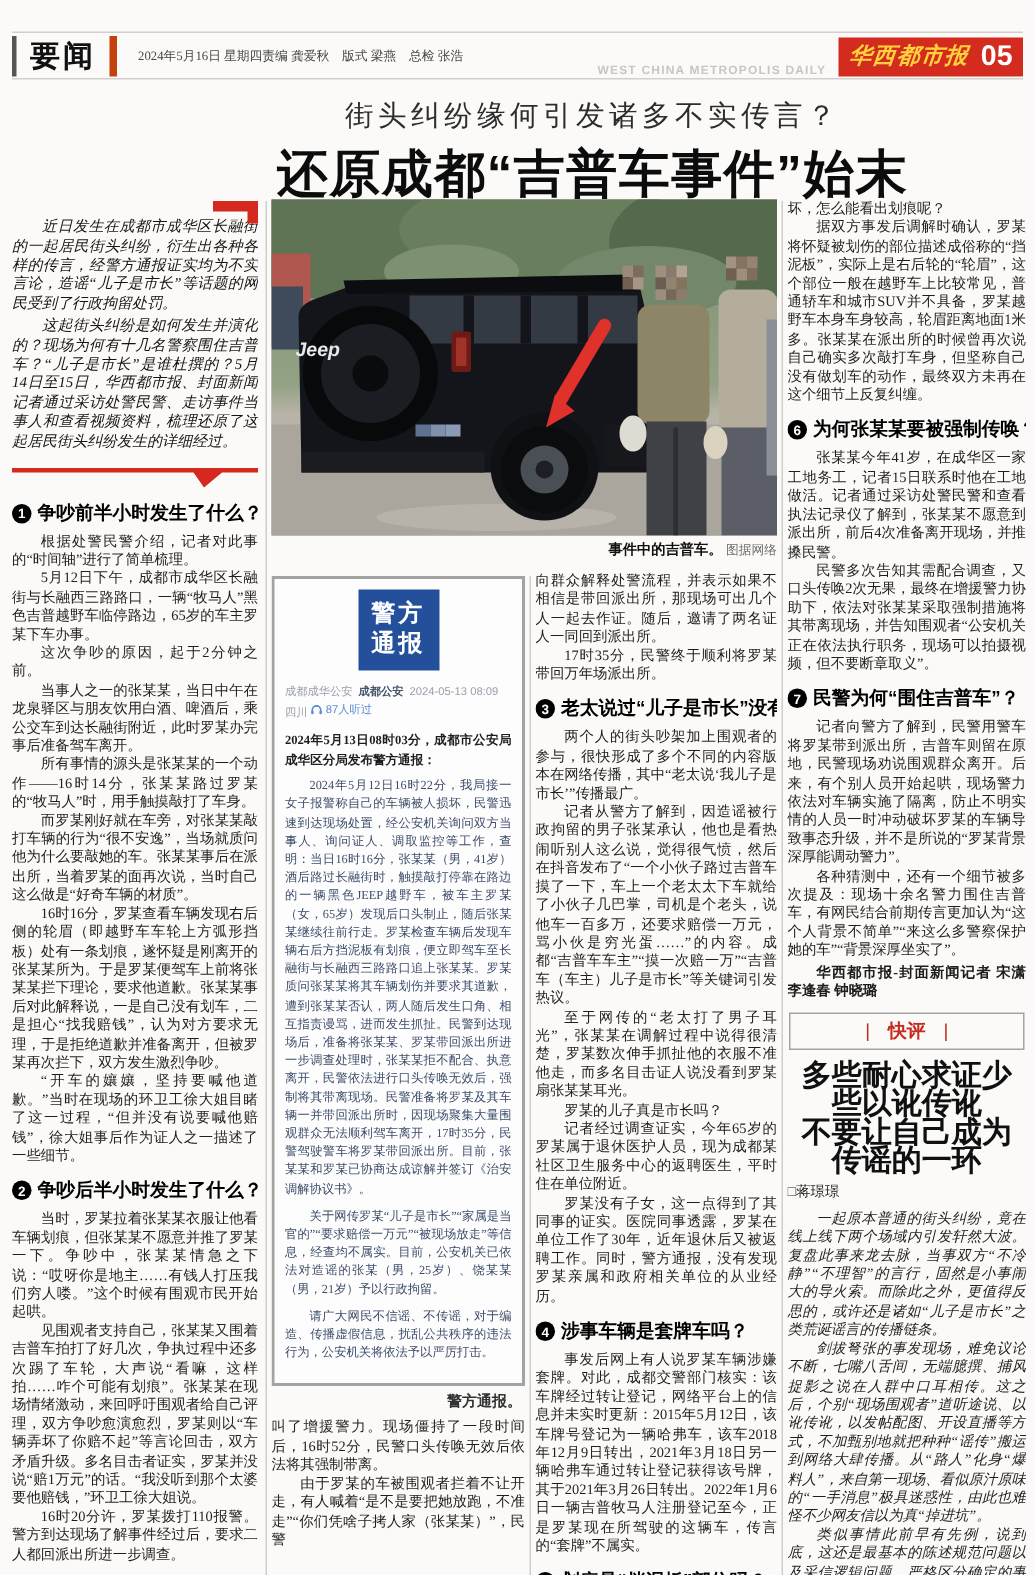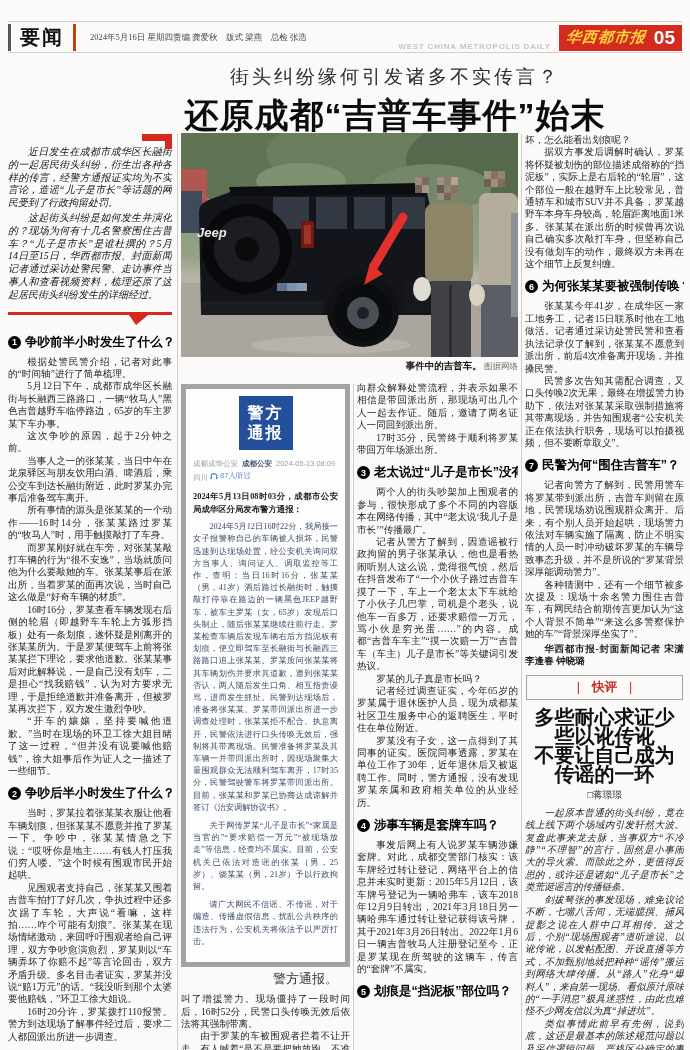--- a/index.html
+++ b/index.html
@@ -4,21 +4,21 @@
 <style>
   *{margin:0;padding:0;box-sizing:border-box}
   html,body{width:690px;height:1050px}
   body{background:#efeeec;font-family:"Liberation Serif",serif;color:#1c1c1c}
   .page{position:relative;width:690px;height:1050px;background:#fbfaf8;overflow:hidden}
   .hairline{position:absolute;left:8px;right:8px;height:1px;background:#d2d0cc}
   .top-hairline{top:21px}
   .bottom-hairline{top:52px}
   
   .mast{position:absolute;left:8px;right:8px;top:24px;height:27px;display:flex;align-items:center}
-  .mast-section{font-size:20px;font-weight:900;letter-spacing:2px;padding:0 9px;border-left:3px solid #555;border-right:3px solid #c2410c;color:#111;font-family:"Liberation Sans",sans-serif}
+  .mast-section{font-size:20px;font-weight:900;letter-spacing:2px;padding:0 9px;border-left:3px solid #555;border-right:5px solid #c2410c;color:#111;font-family:"Liberation Sans",sans-serif}
   .mast-meta{margin-left:14px;font-size:8.5px;color:#474747;font-family:Liberation Serif, serif;display:flex;gap:0;white-space:nowrap}
   .mast-right{margin-left:auto;display:flex;align-items:flex-end;gap:8px}
   .mast-eng{font-size:8px;font-weight:700;color:#c7c6c4;letter-spacing:.8px;font-family:"Liberation Sans",sans-serif}
   .mast-logo{display:flex;align-items:center;gap:8px;background:#d42b1f;height:26px;padding:0 7px}
   .logo-script{color:#ffd23d;font-weight:700;font-style:italic;font-size:15px;letter-spacing:1px;transform:skewX(-6deg)}
   .logo-page{color:#fff;font-weight:900;font-size:19px;font-family:"Liberation Sans",sans-serif}
   
   .headline{position:absolute;left:100px;width:590px;top:64px;text-align:center}
   .kicker{font-size:19px;color:#2d2d2d;letter-spacing:3px;font-weight:500}
   .main-title{font-size:34px;font-weight:900;color:#0c0c0c;letter-spacing:1px;margin-top:3px;font-family:"Liberation Sans",sans-serif}
@@ -43,33 +43,33 @@
   
   .sec-h{display:flex;align-items:center;gap:4px;font-size:12.5px;font-weight:900;color:#000;margin:8px 0 5px;font-family:"Liberation Sans",sans-serif;white-space:nowrap}
   .num{flex:0 0 auto;width:13px;height:13px;border-radius:50%;background:#000;color:#fff;font-size:9px;display:flex;align-items:center;justify-content:center;font-weight:700;font-family:"Liberation Sans",sans-serif}
   
   .photo{position:absolute;left:181px;top:133px;width:337px}
   .photo svg{display:block;background:#8a9b7a}
   .photo-caption{text-align:right;font-size:9.5px;line-height:14px;margin-top:2px}
   .cap-bold{font-weight:700;color:#111}
   .cap-light{color:#6f6f6f;font-size:8.5px}
   
-  .police-box{border:5px solid #a3a3a3;background:#fdfdfe;padding:7px 7px 8px;margin-bottom:3px}
+  .police-box{border:2px solid #a3a3a3;background:#fdfdfe;padding:7px 7px 8px;margin-bottom:3px}
   .police-badge{width:54px;height:54px;background:#24509b;color:#fff;display:flex;flex-direction:column;align-items:center;justify-content:center;margin:0 auto 8px;font-size:16px;font-weight:700;line-height:20px;letter-spacing:2px;font-family:"Liberation Sans",sans-serif}
   .police-meta{font-size:7.5px;color:#9aa0a8;line-height:12px;font-family:"Liberation Sans",sans-serif}
   .police-meta .acct{color:#45566e;font-weight:700;margin:0 4px}
   .listen{color:#5a8bd6;display:inline-flex;align-items:center;gap:2px}
   .police-lead{font-size:8.4px !important;font-weight:700;color:#2b2b2b;line-height:12.6px !important;margin:7px 0 5px;text-indent:0 !important}
   .police-box p.pb{font-size:8.2px;line-height:12.2px;color:#3c4c68;margin-bottom:6px}
-  .police-caption{text-align:right;font-weight:400;font-size:13px;margin:1px 12px 5px;color:#333}
+  .police-caption{text-align:right;font-weight:700;font-size:10px;margin:1px 2px 5px;color:#333}
   
   .kp-box{border:1px solid #a3a3a3;padding:3px 0;text-align:center;color:#c62b20;font-weight:700;font-size:12.5px;margin:8px 1px;font-family:"Liberation Sans",sans-serif}
   .kp-bar{margin:0 12px;font-weight:400;color:#c62b20}
   .kp-title{text-align:center;font-weight:900;font-size:20px;line-height:19px;margin-bottom:5px;color:#101010}
-  .kp-author{text-align:center;font-size:9px;margin-bottom:5px;color:#222;text-indent:0 !important}
+  .kp-author{font-size:9px;margin-bottom:5px;color:#222;text-indent:0 !important}
   .kp-p{font-style:italic;font-size:9.3px;line-height:12.6px}
   .byline{font-weight:700;text-indent:2em;font-size:9.6px;line-height:13px;margin-top:2px}
 </style>
 </head>
 <body>
 
 <div class="page">
 
   <div class="hairline top-hairline"></div>
   <div class="mast">
@@ -246,20 +246,21 @@
 
   <section class="col col3">
     <p class="cont">向群众解释处警流程，并表示如果不相信是带回派出所，那现场可出几个人一起去作证。随后，邀请了两名证人一同回到派出所。</p>
     <p>17时35分，民警终于顺利将罗某带回万年场派出所。</p>
     <h3 class="sec-h">
       <span class="num">3</span>
       <span>老太说过“儿子是市长”没有？</span>
     </h3>
     <p>两个人的街头吵架加上围观者的参与，很快形成了多个不同的内容版本在网络传播，其中“老太说‘我儿子是市长’”传播最广。</p>
     <p>记者从警方了解到，因造谣被行政拘留的男子张某承认，他也是看热闹听别人这么说，觉得很气愤，然后在抖音发布了“一个小伙子路过吉普车摸了一下，车上一个老太太下车就给了小伙子几巴掌，司机是个老头，说他车一百多万，还要求赔偿一万元，骂小伙是穷光蛋……”的内容。成都“吉普车车主”“摸一次赔一万”“吉普车（车主）儿子是市长”等关键词引发热议。</p>
+    <p>至于网传的“老太打了男子耳光”，张某某在调解过程中说得很清楚，罗某数次伸手抓扯他的衣服不准他走，而多名目击证人说没看到罗某扇张某某耳光。</p>
     <p>罗某的儿子真是市长吗？</p>
     <p>记者经过调查证实，今年65岁的罗某属于退休医护人员，现为成都某社区卫生服务中心的返聘医生，平时住在单位附近。</p>
     <p>罗某没有子女，这一点得到了其同事的证实。医院同事透露，罗某在单位工作了30年，近年退休后又被返聘工作。同时，警方通报，没有发现罗某亲属和政府相关单位的从业经历。</p>
     <h3 class="sec-h">
       <span class="num">4</span>
       <span>涉事车辆是套牌车吗？</span>
     </h3>
     <p>事发后网上有人说罗某车辆涉嫌套牌。对此，成都交警部门核实：该车牌经过转让登记，网络平台上的信息并未实时更新：2015年5月12日，该车牌号登记为一辆哈弗车，该车2018年12月9日转出，2021年3月18日另一辆哈弗车通过转让登记获得该号牌，其于2021年3月26日转出。2022年1月6日一辆吉普牧马人注册登记至今，正是罗某现在所驾驶的这辆车，传言的“套牌”不属实。</p>
     <h3 class="sec-h">
       <span class="num">5</span>

